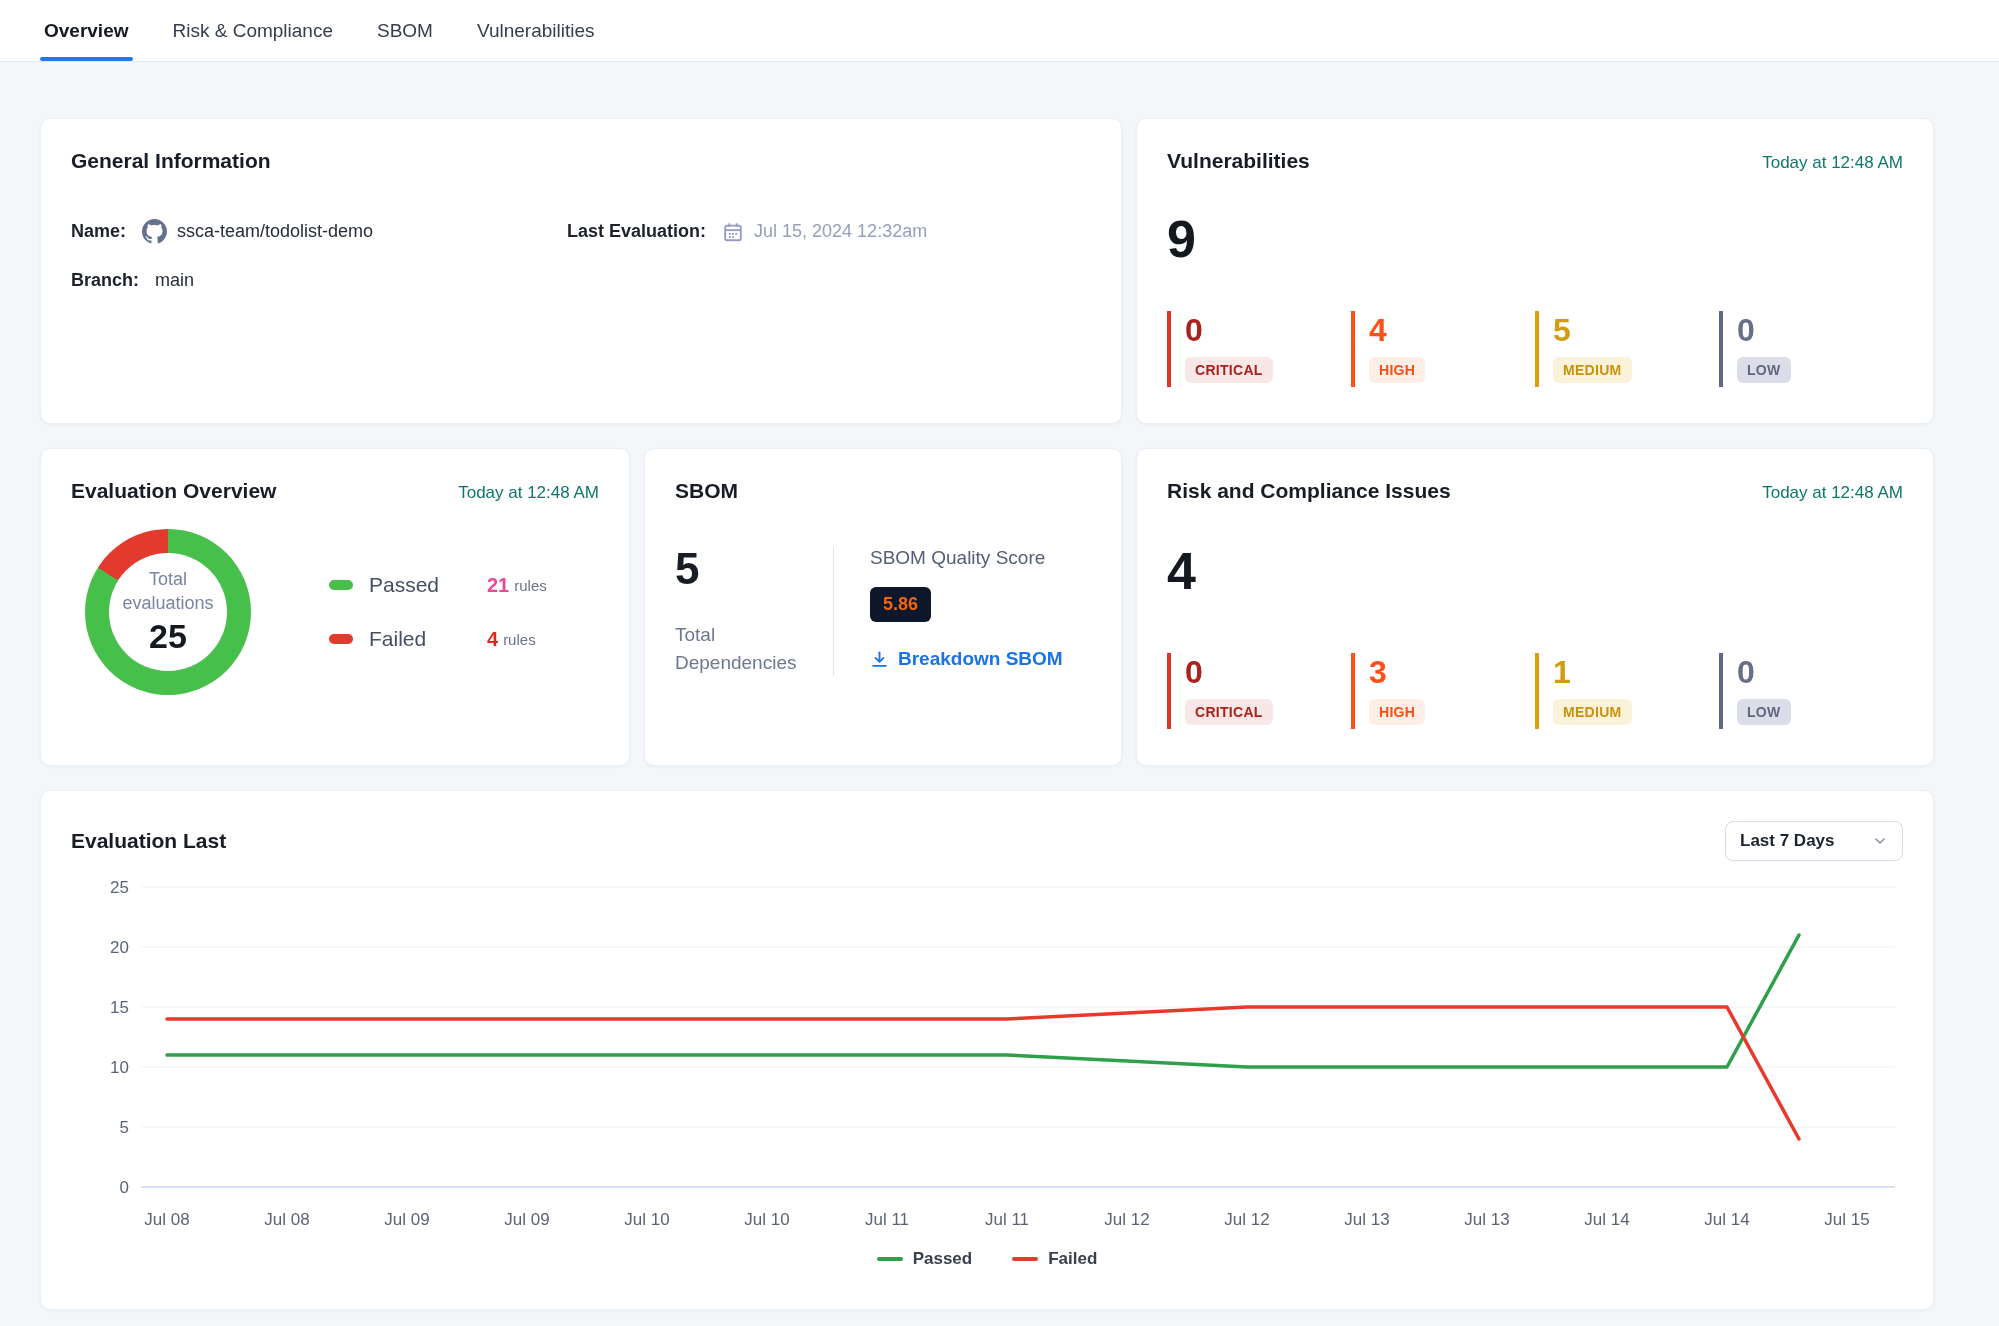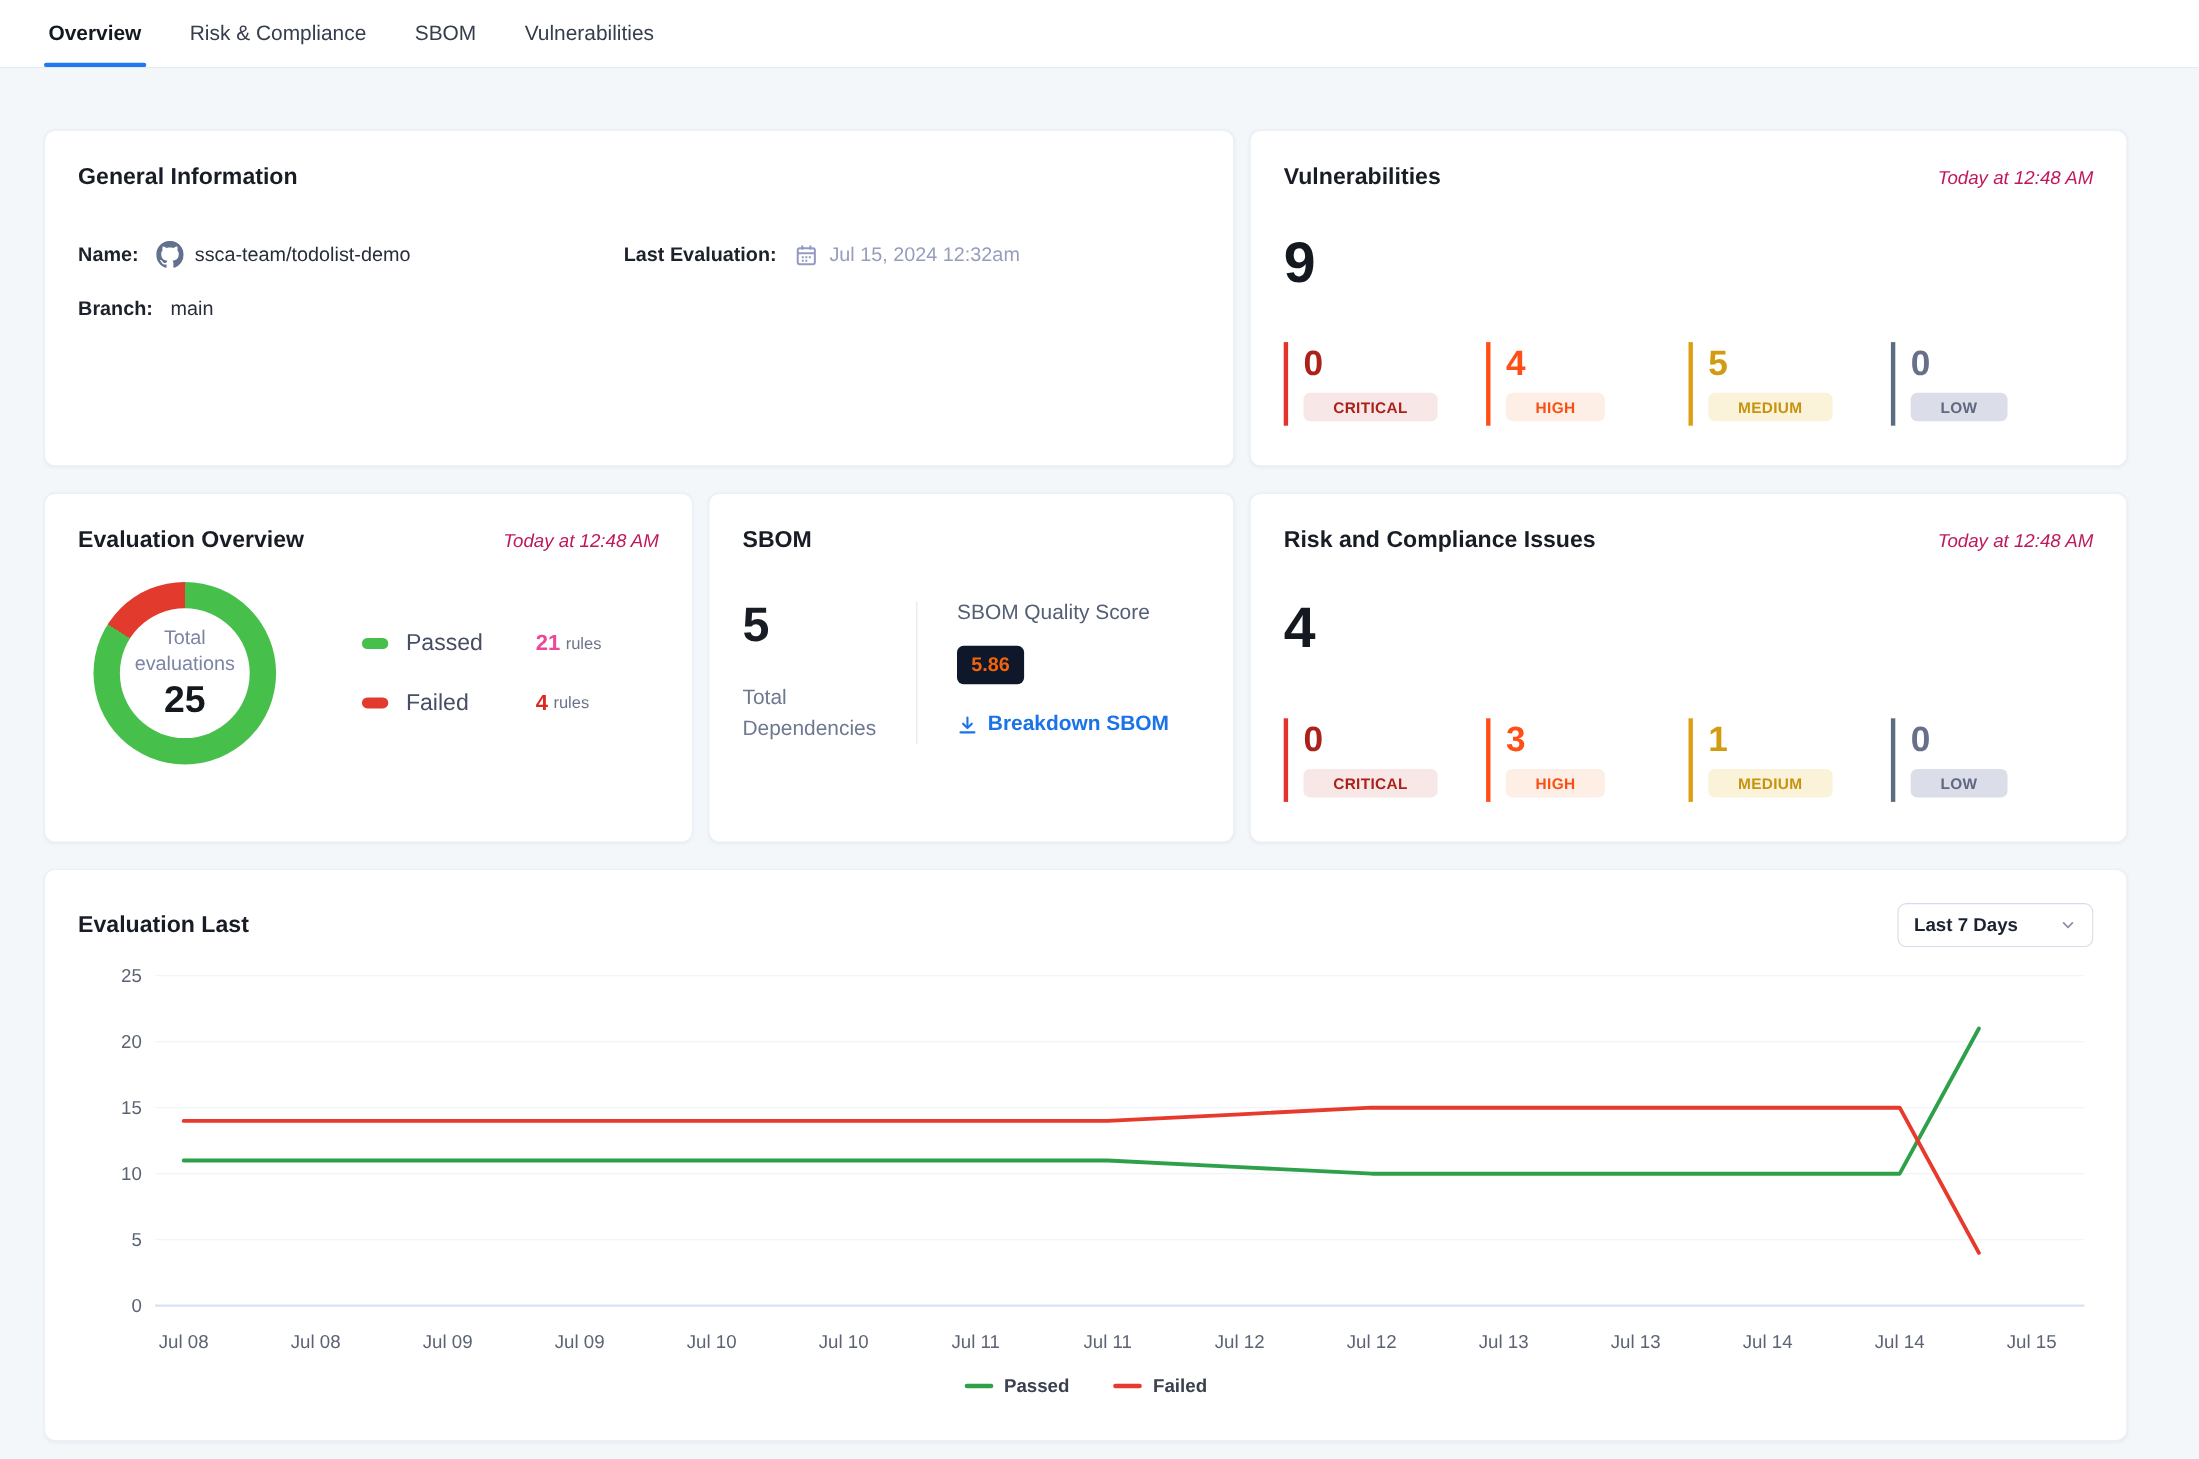--- a/index.html
+++ b/index.html
@@ -25,42 +25,42 @@
   
   .content { padding:56px 40px 0 40px; }
   .row { display:flex; gap:14px; }
   .row + .row { margin-top:24px; }
   .card {
     background:#ffffff; border:1px solid #eceff5; border-radius:10px;
     box-shadow:0 1px 3px rgba(40,60,100,.06); padding:30px;
   }
   .card-head { display:flex; justify-content:space-between; align-items:baseline; }
   .card-title { font-size:21px; font-weight:700; color:#181c25; }
-  .timestamp { font-size:17px; color:#be185d;font-style:italic; }
+  .timestamp { font-size:17px; color:#0f766e; }
   
   .gi-card { width:1082px; height:306px; }
   .gi-rows { margin-top:46px; }
   .gi-row { display:flex; align-items:center; }
   .gi-col-left { display:flex; align-items:center; width:496px; }
   .gi-col-right { display:flex; align-items:center; }
   .gi-label { font-weight:700; font-size:18px; color:#1c212c; margin-right:16px; }
   .gi-value { font-size:18px; color:#272d3a; }
   .gi-date { font-size:18px; color:#979dbd; }
   .gi-row2 { margin-top:26px; }
   .mini-icon { display:inline-flex; margin-right:10px; }
   
   .big-number { font-size:52px; font-weight:700; color:#14181f; line-height:1; }
   .sev-row { display:flex; }
   .sev {
     width:192px; border-left:4px solid #ccc; padding:2px 0 4px 14px;
   }
   .sev-num { font-size:32px; font-weight:700; line-height:1.1; }
   .sev-badge {
     display:inline-block; margin-top:9px; font-size:14px; font-weight:700;
-    letter-spacing:.3px; padding:5px 27px; border-radius:6px;
+    letter-spacing:.3px; padding:5px 10px; border-radius:6px;
   }
   .vuln-card { width:798px; height:306px; display:flex; flex-direction:column; }
   .vuln-card .big-number { margin-top:40px; }
   .vuln-card .sev-row, .rc-card .sev-row { margin-top:auto; margin-bottom:6px; }
   
   .eb-card { width:590px; height:318px; }
   .eb-body { display:flex; align-items:center; margin-top:26px; }
   .donut-wrap { position:relative; width:166px; height:166px; margin-left:14px; flex:none; }
   .donut { position:absolute; inset:0; border-radius:50%; }
   .donut-hole {

